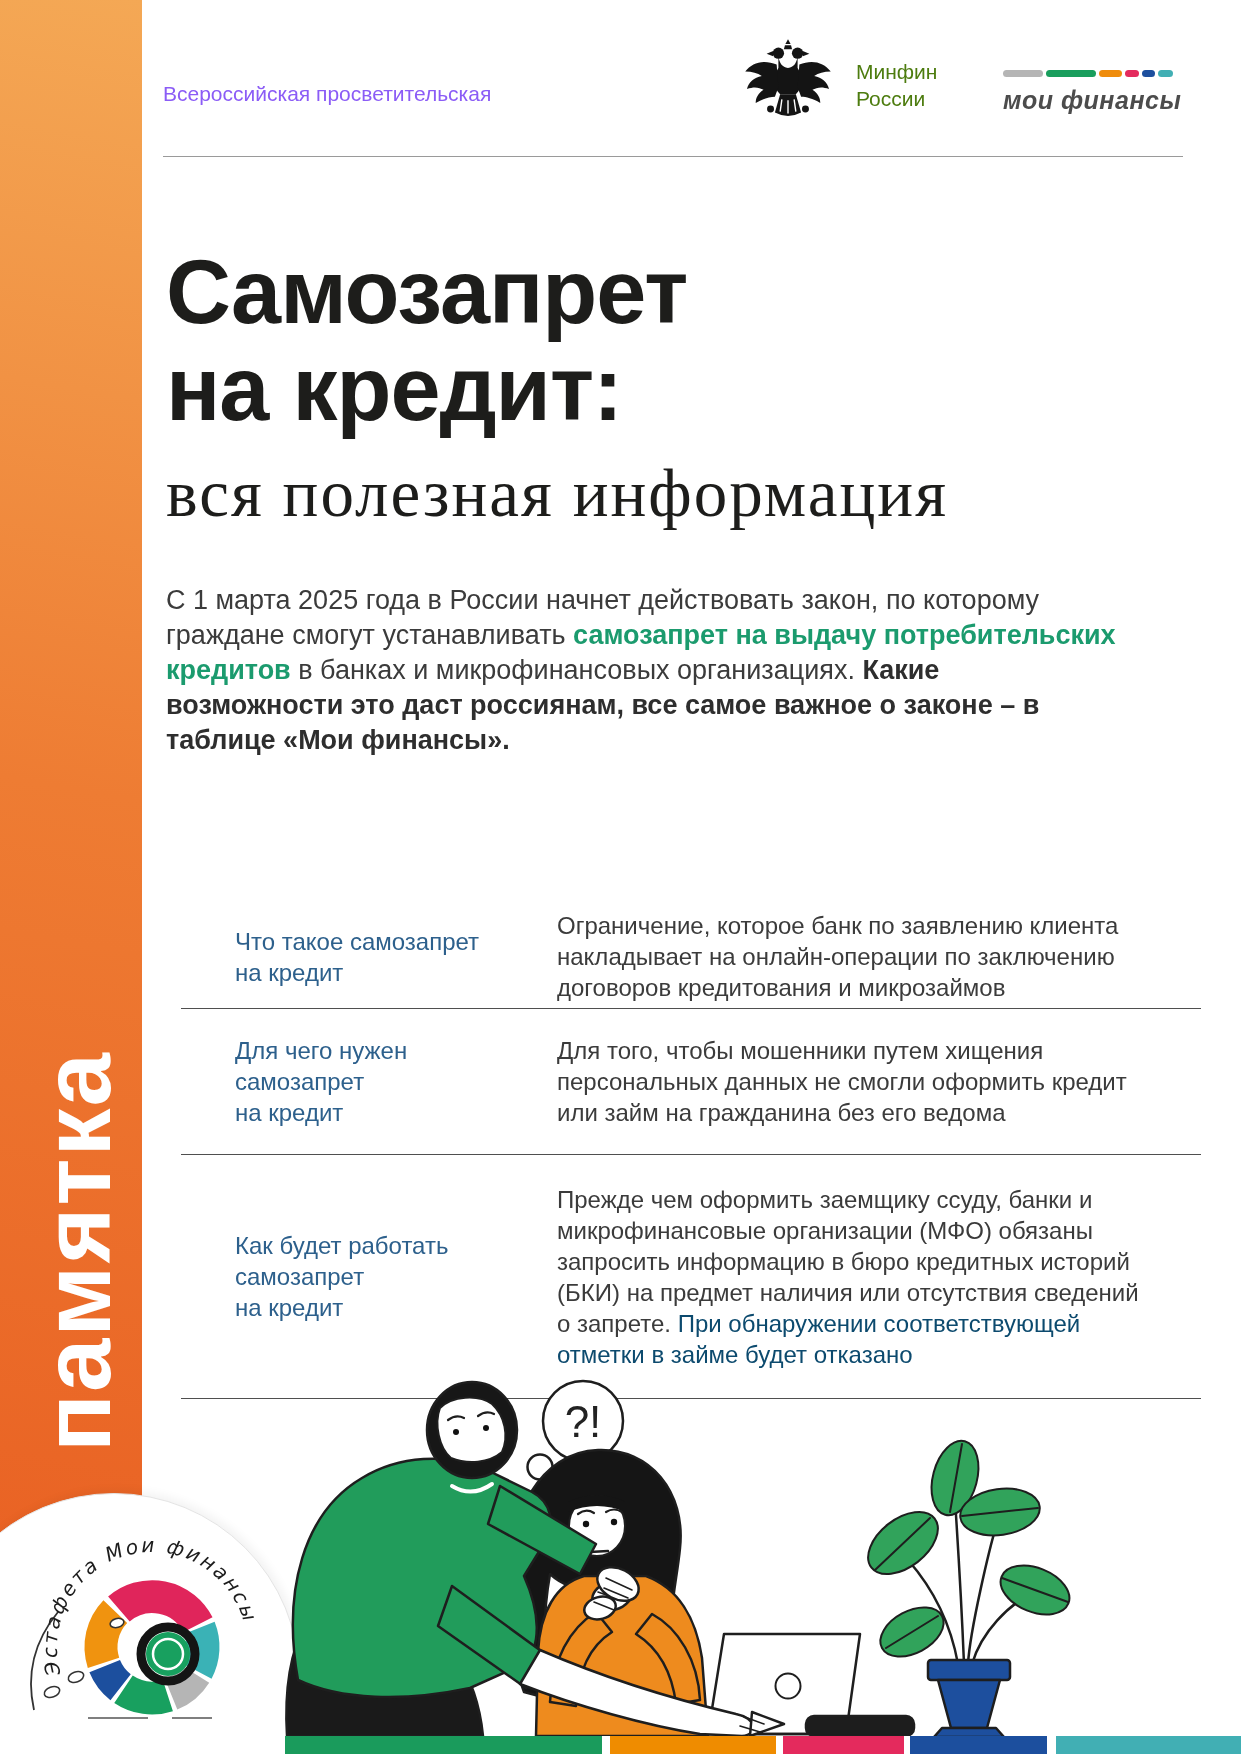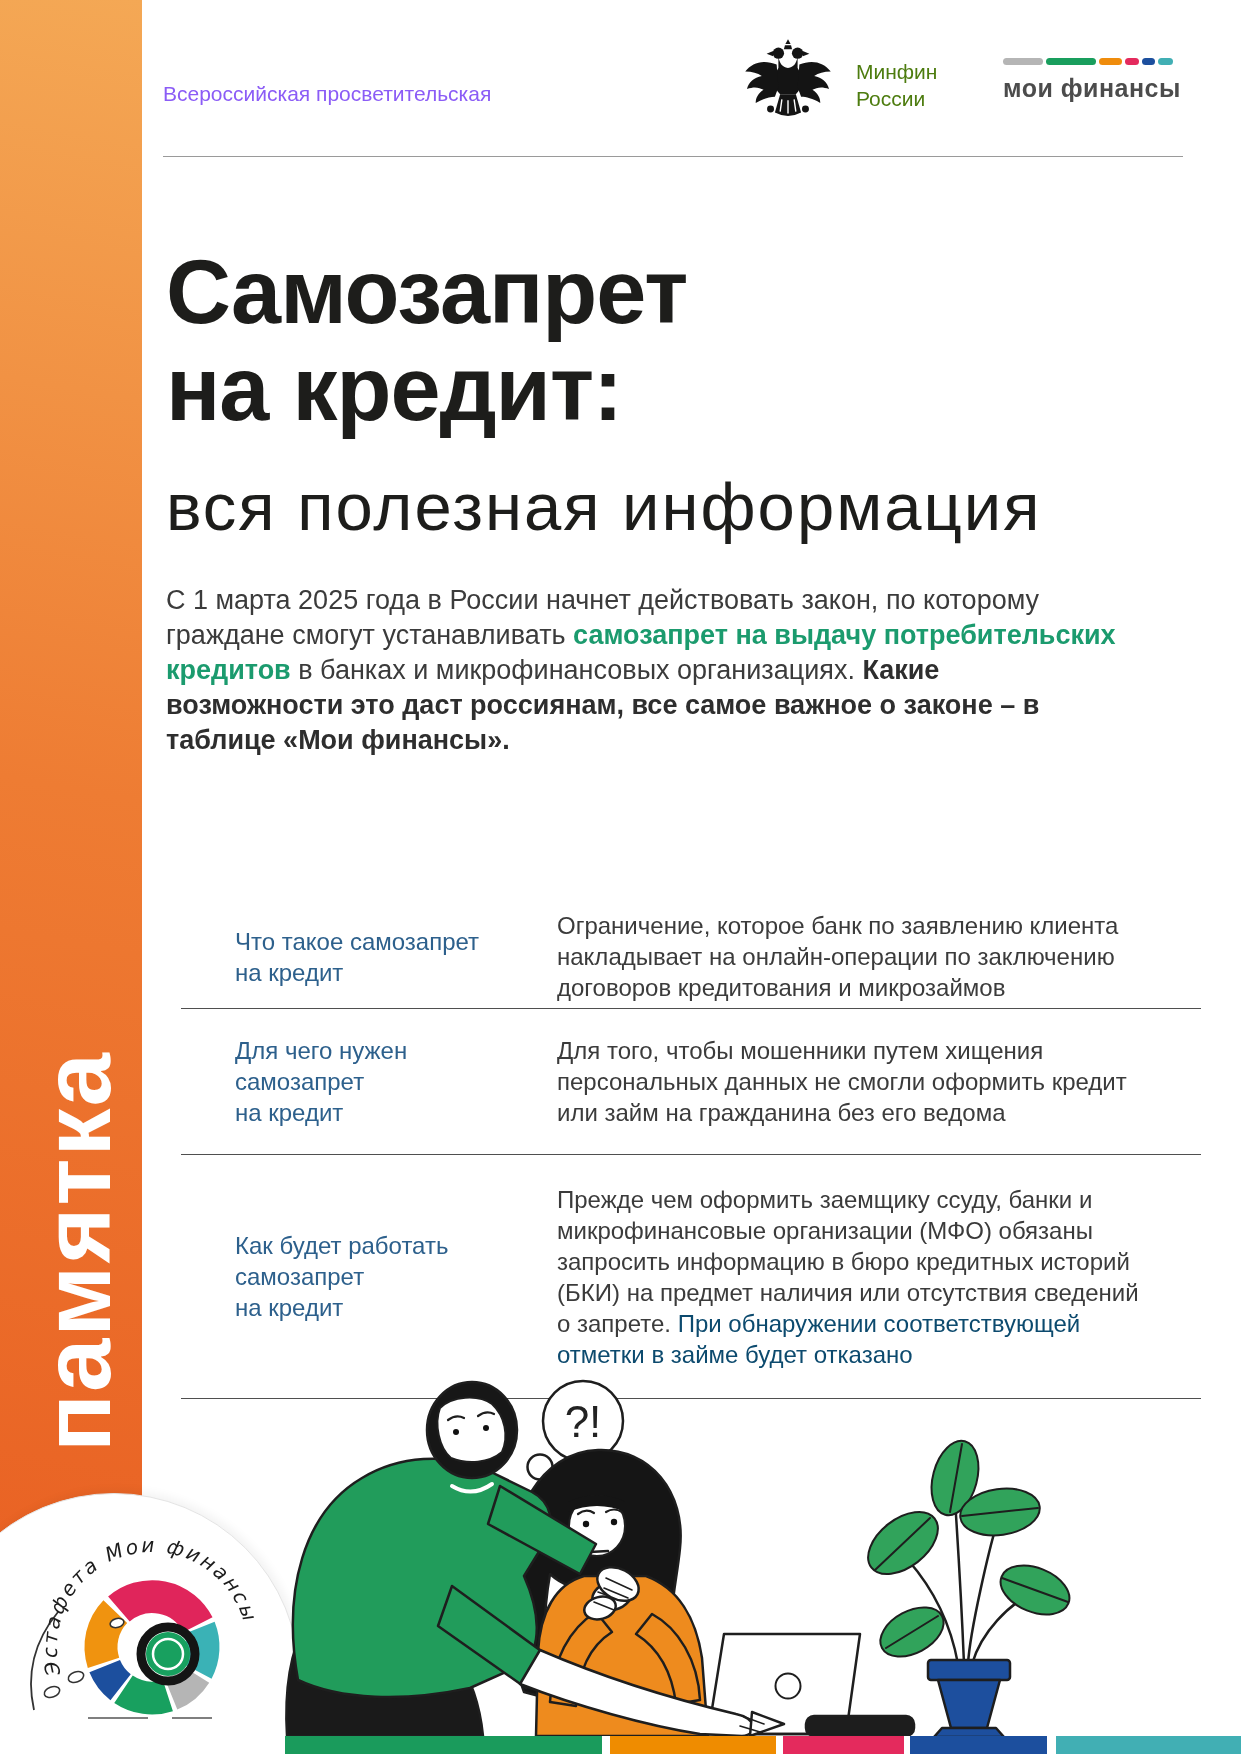--- a/index.html
+++ b/index.html
@@ -8,35 +8,35 @@
   
   .band{position:absolute;left:0;top:0;width:142px;height:1754px;z-index:0;
         background:linear-gradient(190deg,#f4a855 0%,#ee7c33 45%,#e85c20 100%);}
   .memo-label{position:absolute;left:22px;top:1452px;transform:rotate(-90deg);
         transform-origin:0 0;font-size:96px;font-weight:800;color:#ffffff;
         white-space:nowrap;letter-spacing:2px;z-index:1;}
   
   .program{position:absolute;left:163px;top:60px;font-size:21px;line-height:27px;color:#8b5cf6;z-index:1;margin-top:20px;}
   .eagle{position:absolute;left:740px;top:38px;width:96px;height:88px;z-index:1;}
   .ministry{position:absolute;left:856px;top:58px;font-size:21px;line-height:27px;color:#4d7c0f;z-index:1;}
-  .brand{position:absolute;left:1003px;top:58px;z-index:1;width:190px;}
+  .brand{position:absolute;left:1003px;top:70px;z-index:1;width:190px;font-style:italic;}
   .brand-dashes{display:flex;gap:3px;align-items:center;}
   .brand-dashes div{height:7px;border-radius:4px;}
   .d-gray{width:40px;background:#b5b5b5;}
   .d-green{width:50px;background:#199e5d;}
   .d-orange{width:23px;background:#ef8c0c;}
   .d-pink{width:14px;background:#e42a5d;}
   .d-blue{width:13px;background:#1c4f9e;}
   .d-teal{width:15px;background:#41afb4;}
   .brand-text{margin-top:9px;font-size:25px;font-weight:700;color:#4c4c4c;letter-spacing:0.5px;}
   .header-divider{position:absolute;left:163px;top:156px;width:1020px;height:1px;background:#9a9a9a;z-index:1;}
   
   .title{position:absolute;left:166px;top:244px;color:#1d1d1b;z-index:1;}
   .title-bold{font-size:90px;line-height:97px;font-weight:700;letter-spacing:-1px;}
-  .title-sub{font-size:67px;line-height:74px;font-weight:400;letter-spacing:2px;margin-top:32px;}
+  .title-sub{font-size:67px;line-height:74px;font-weight:400;letter-spacing:2px;margin-top:18px;font-family:Liberation Serif, serif;}
   
   .intro{position:absolute;left:166px;top:556px;width:950px;font-size:27px;line-height:35px;
          color:#3b3b3b;z-index:1;}
   .intro .hl{color:#1b9b6e;font-weight:700;}
   .intro .em{color:#2e2e2e;font-weight:700;}
   
   .deftable{position:absolute;left:181px;top:905px;width:1020px;z-index:1;}
   .row{display:flex;align-items:center;border-bottom:1.5px solid #4f4f4f;box-sizing:border-box;}
   .row1{min-height:104px;} .row2{min-height:146px;} .row3{min-height:244px;}
   .term{flex:0 0 340px;padding-left:54px;box-sizing:border-box;font-size:24px;line-height:31px;

